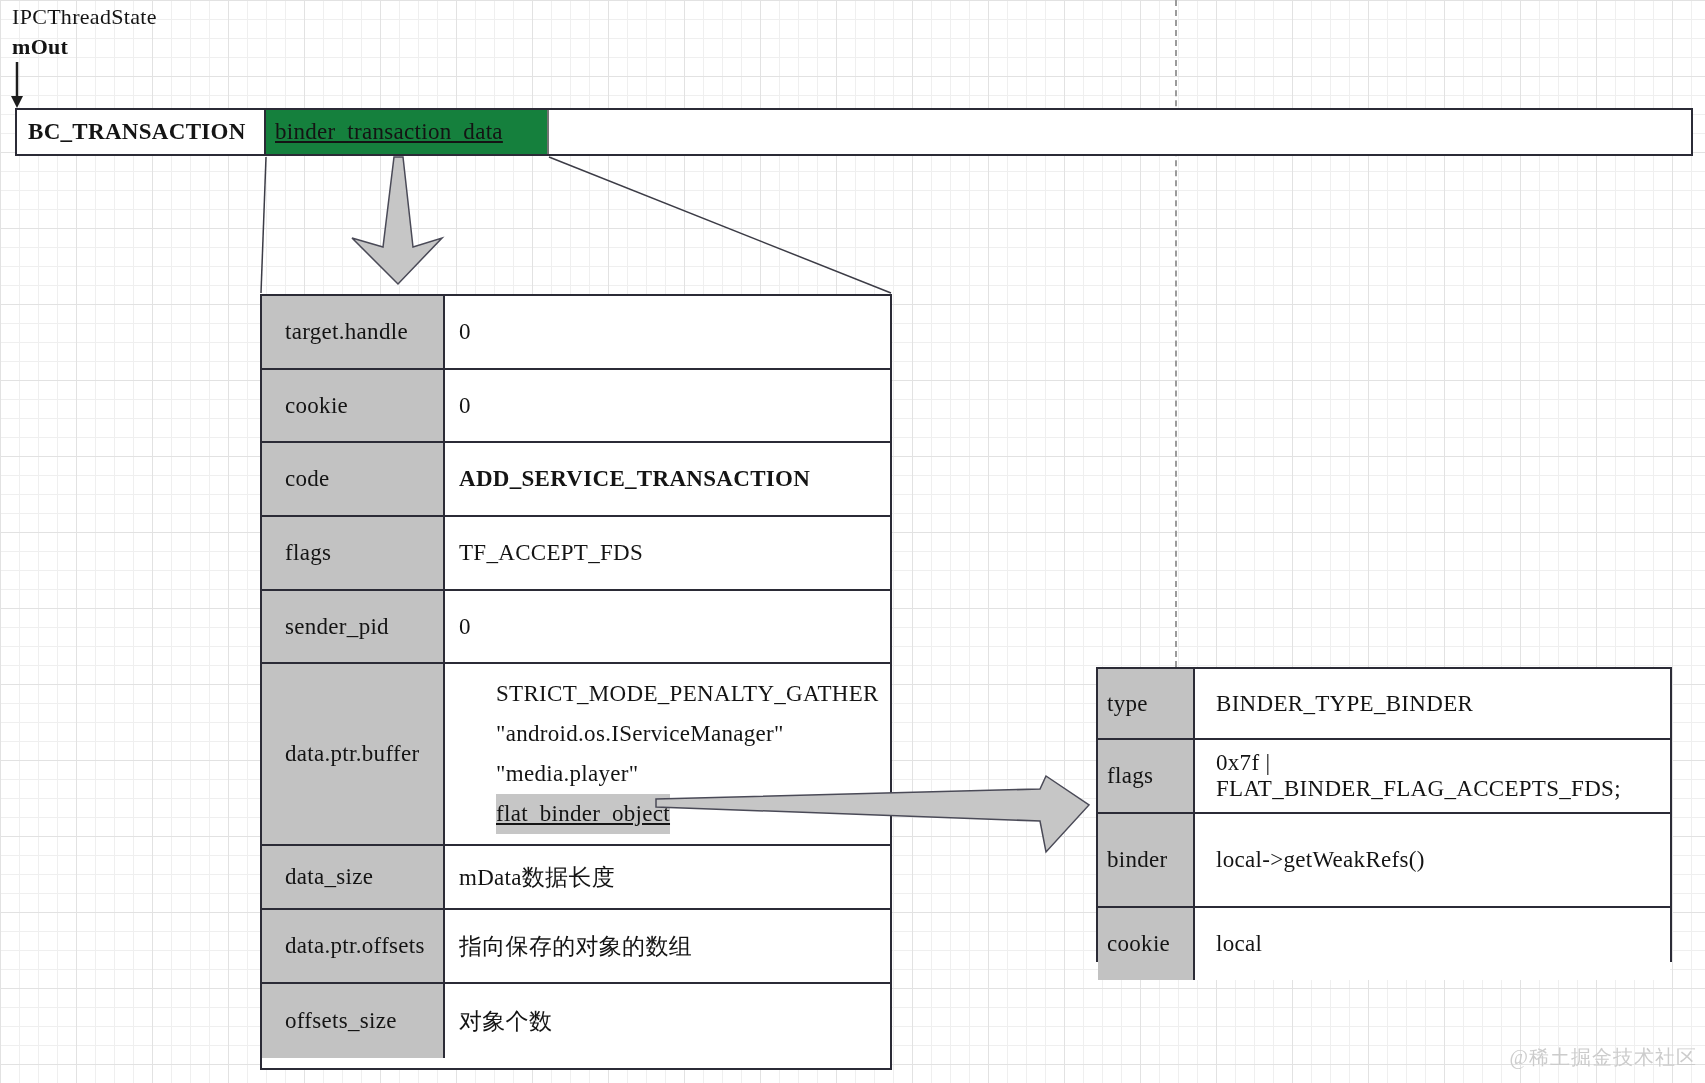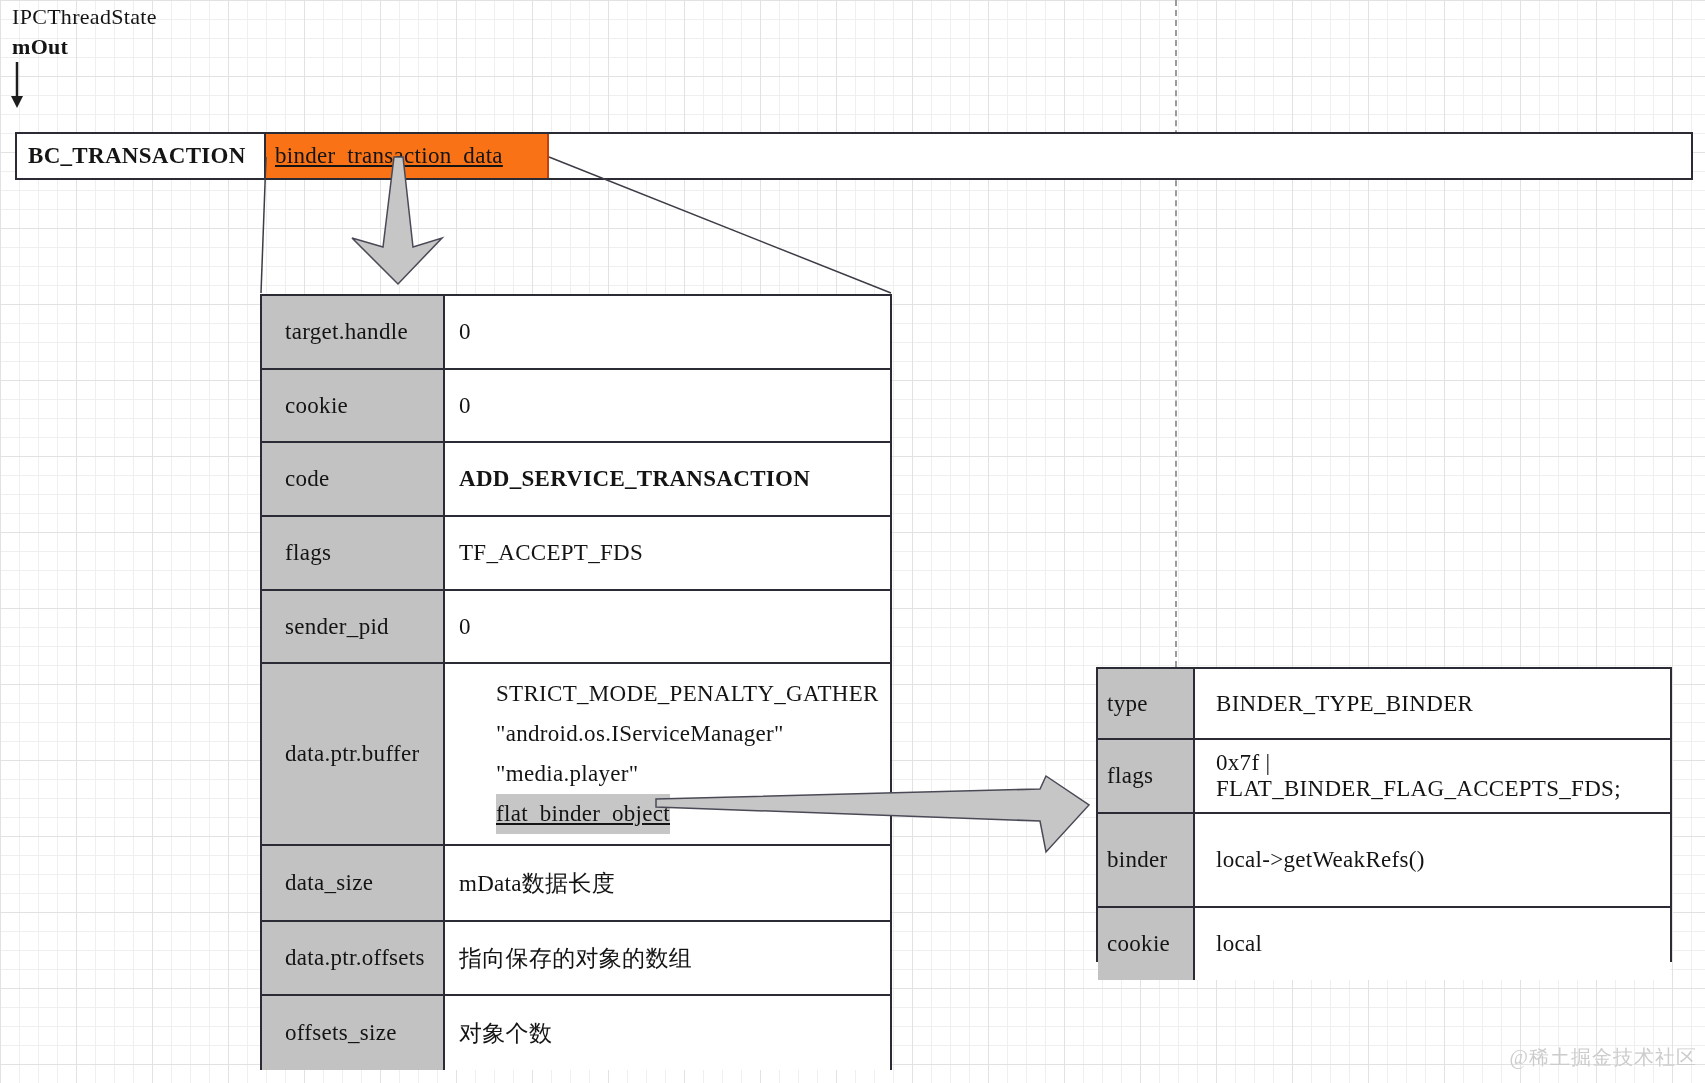--- a/index.html
+++ b/index.html
@@ -14,24 +14,24 @@
       linear-gradient(90deg, #efefef 1px, transparent 1px);
     background-size:76px 76px,76px 76px,19px 19px,19px 19px;
   }
   .hdr-line{position:absolute;left:12px;font-size:22px;letter-spacing:.3px;}
   .hdr-class{top:4px;}
   .hdr-field{top:34px;font-weight:bold;}
   .dashed-vline{position:absolute;left:1175px;top:0;height:667px;width:0;
     border-left:2px dashed #9b9b9b;z-index:0;}
   .overlay{position:absolute;left:0;top:0;z-index:3;pointer-events:none;}
   .cmdbar{position:absolute;left:15px;top:108px;width:1678px;height:48px;
-    display:flex;background:#fff;border:2px solid #2b2b36;box-sizing:border-box;z-index:2;margin-top:24px;}
+    display:flex;background:#fff;border:2px solid #2b2b36;box-sizing:border-box;z-index:2;}
   .cmdbar .cell{display:flex;align-items:center;box-sizing:border-box;height:100%;font-size:23px;}
   .cmd-c1{width:249px;font-weight:bold;padding-left:11px;border-right:2px solid #2b2b36;letter-spacing:.3px;}
-  .cmd-c2{width:283px;background:#f97316;padding-left:9px;border-right:2px solid #c2410c;}
+  .cmd-c2{width:283px;background:#15803d;padding-left:9px;border-right:2px solid #737373;}
   .cmd-c2 .u{text-decoration:underline;letter-spacing:.3px;}
   .cmd-c3{flex:1;}
   .tbl{position:absolute;border:2px solid #2b2b36;background:#fff;box-sizing:border-box;z-index:2;}
   .trow{display:flex;box-sizing:border-box;border-bottom:2px solid #2b2b36;}
   .trow:last-child{border-bottom:none;}
   .tcell{box-sizing:border-box;display:flex;align-items:center;font-size:23px;letter-spacing:.3px;}
   .lbl{background:#c2c2c2;border-right:2px solid #2b2b36;padding-left:12px;}
   .val{flex:1;padding-left:14px;background:#fff;}
   .tbl-left{left:260px;top:294px;width:632px;height:776px;}
   .tbl-left .lbl{width:183px;padding-left:23px;}
@@ -97,21 +97,21 @@
     </div>
     <div class="trow" style="height:182px">
       <div class="tcell lbl">data.ptr.buffer</div>
       <div class="tcell val buffer-val">
         <span>STRICT_MODE_PENALTY_GATHER</span>
         <span>"android.os.IServiceManager"</span>
         <span>"media.player"</span>
         <span class="flat-link">flat_binder_object</span>
       </div>
     </div>
-    <div class="trow" style="height:76px">
+    <div class="trow" style="height:64px">
       <div class="tcell lbl">data_size</div>
       <div class="tcell val">mData数据长度</div>
     </div>
     <div class="trow" style="height:74px">
       <div class="tcell lbl">data.ptr.offsets</div>
       <div class="tcell val">指向保存的对象的数组</div>
     </div>
     <div class="trow" style="height:74px">
       <div class="tcell lbl">offsets_size</div>
       <div class="tcell val">对象个数</div>

